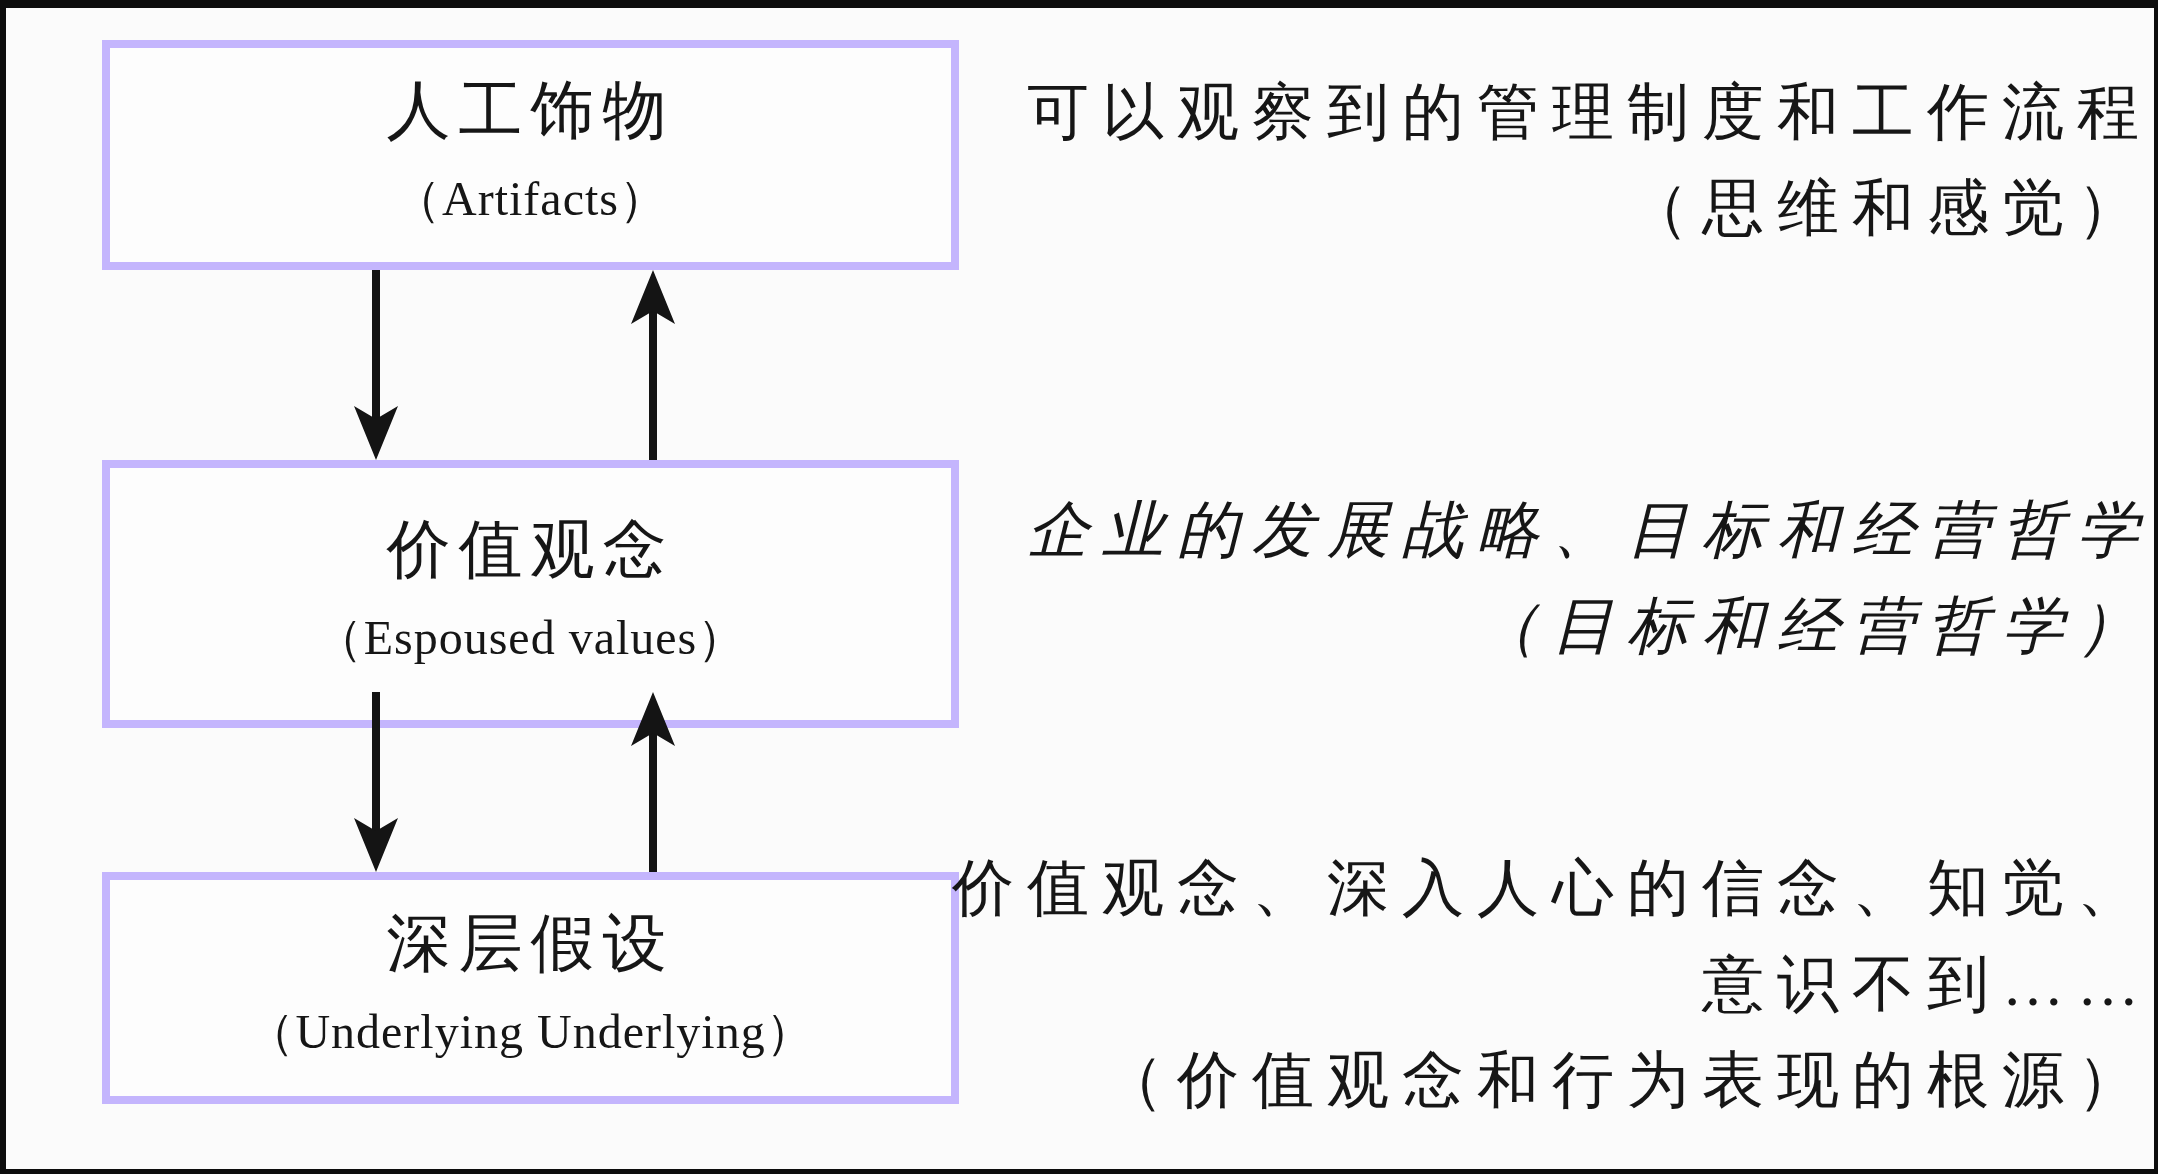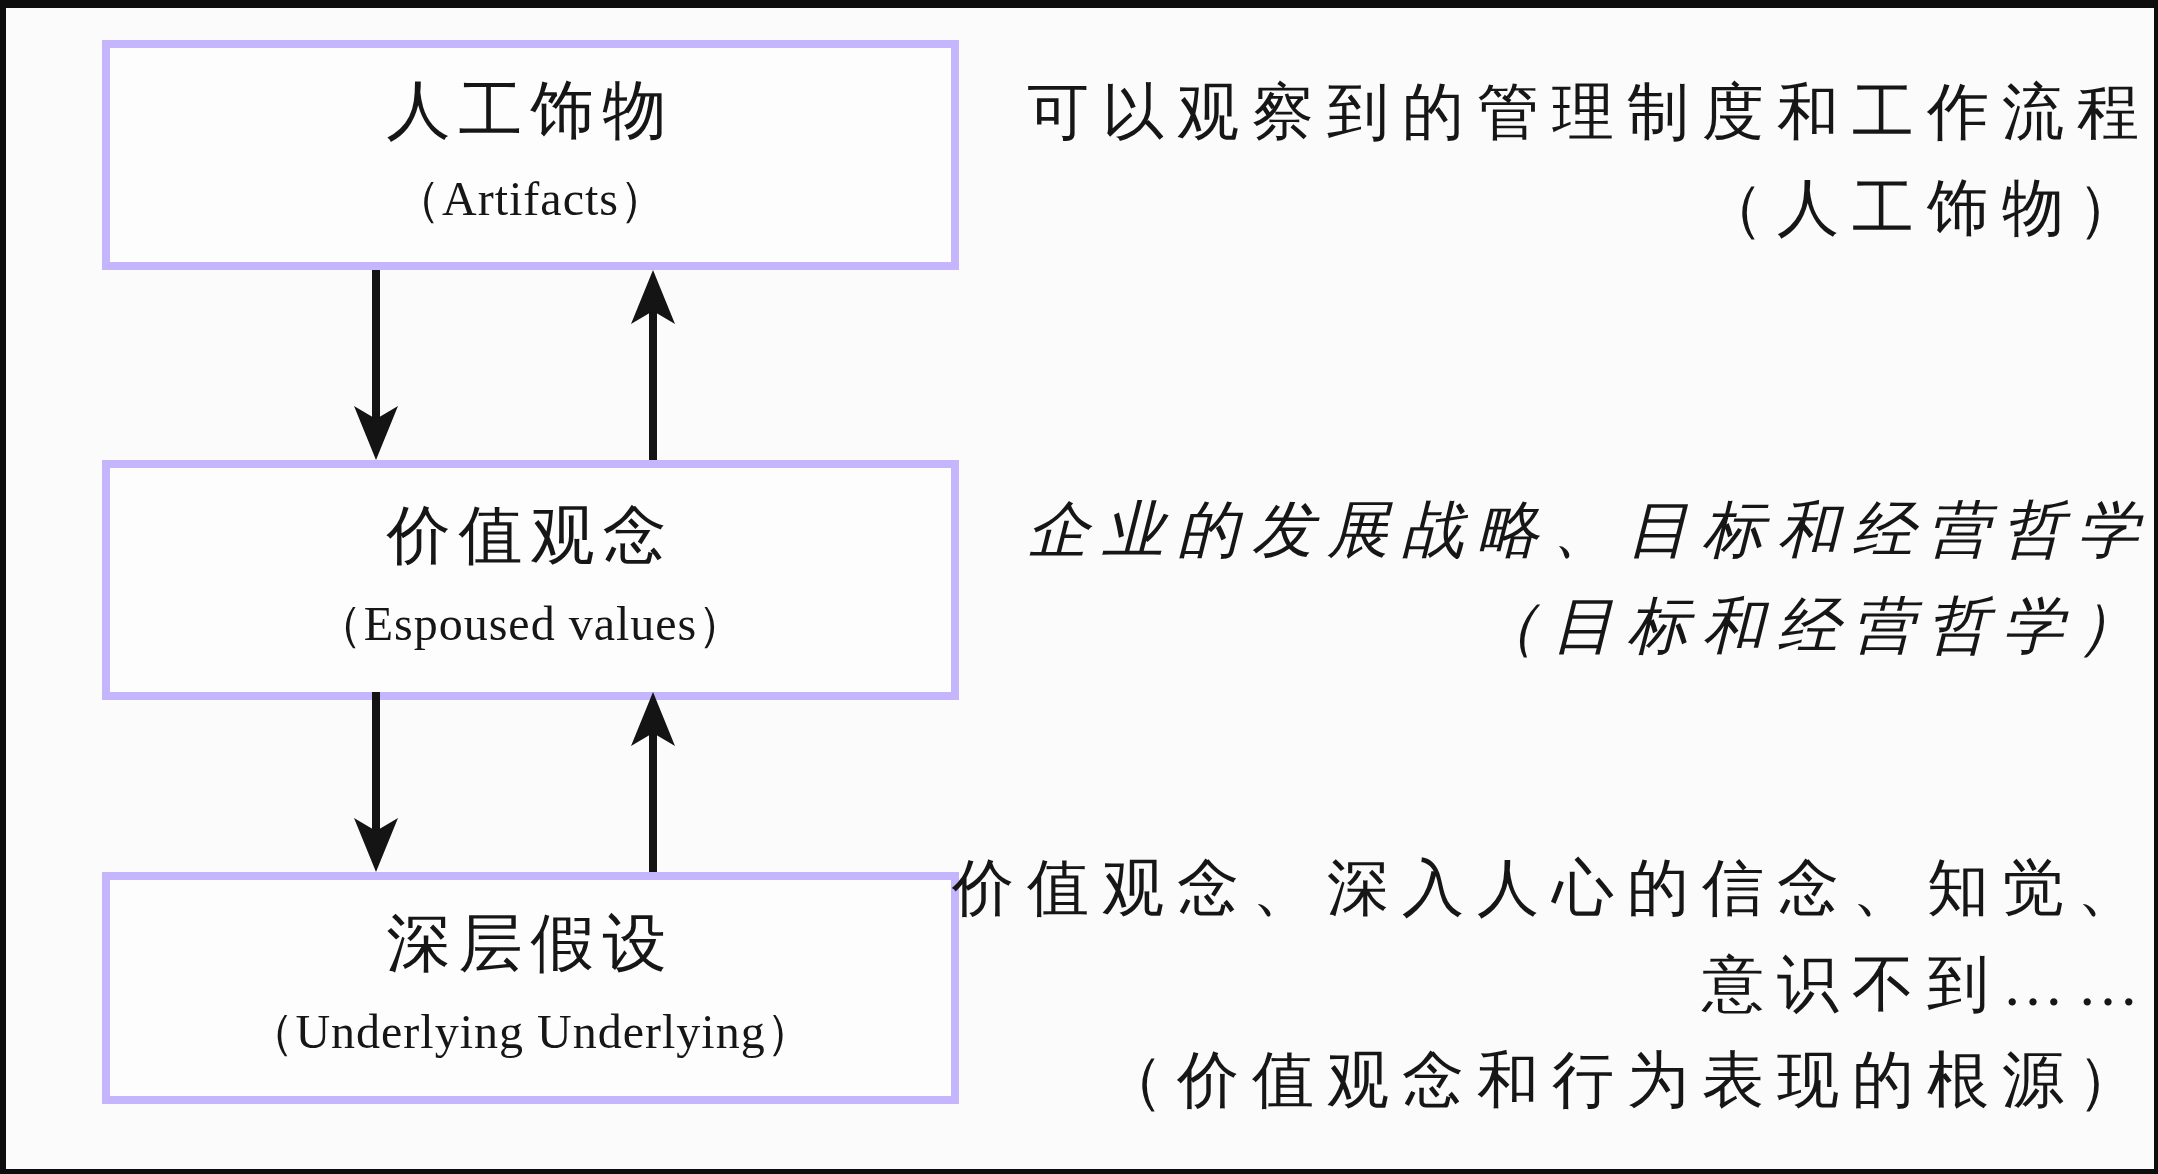--- a/index.html
+++ b/index.html
@@ -32,21 +32,21 @@
     border: 8px solid #c4b5fd;
     background: #fdfdfd;
     display: flex;
     flex-direction: column;
     align-items: center;
     justify-content: center;
     text-align: center;
     margin-left: 20px;
   }
   .box-artifacts   { top: 40px;  height: 230px; }
-  .box-espoused    { top: 460px; height: 240px; }
+  .box-espoused    { top: 460px; height: 268px; }
   .box-underlying  { top: 872px; height: 232px; }
   .level-box .zh {
     font-size: 64px;
     line-height: 88px;
     letter-spacing: 8px;
     white-space: nowrap;
   }
   .level-box .en {
     font-size: 48px;
     line-height: 88px;
@@ -81,21 +81,21 @@
 
 <div class="page">
   <div class="paper"></div>
 
   <div class="level-box box-artifacts">
     <span class="zh">人工饰物</span>
     <span class="en">（Artifacts）</span>
   </div>
   <div class="desc desc-artifacts">
     <span class="line">可以观察到的管理制度和工作流程</span>
-    <span class="line">（人工饰物）</span>
+    <span class="line">（思维和感觉）</span>
   </div>
 
   <svg class="arrow a1 a-down" viewBox="0 0 80 190">
     <path d="M40,0 V156" stroke="#141414" stroke-width="8" fill="none"></path>
     <polygon points="40,190 18,136 40,149 62,136" fill="#141414"></polygon>
   </svg>
   <svg class="arrow a1 a-up" viewBox="0 0 80 190">
     <path d="M40,190 V34" stroke="#141414" stroke-width="8" fill="none"></path>
     <polygon points="40,0 18,54 40,41 62,54" fill="#141414"></polygon>
   </svg>

